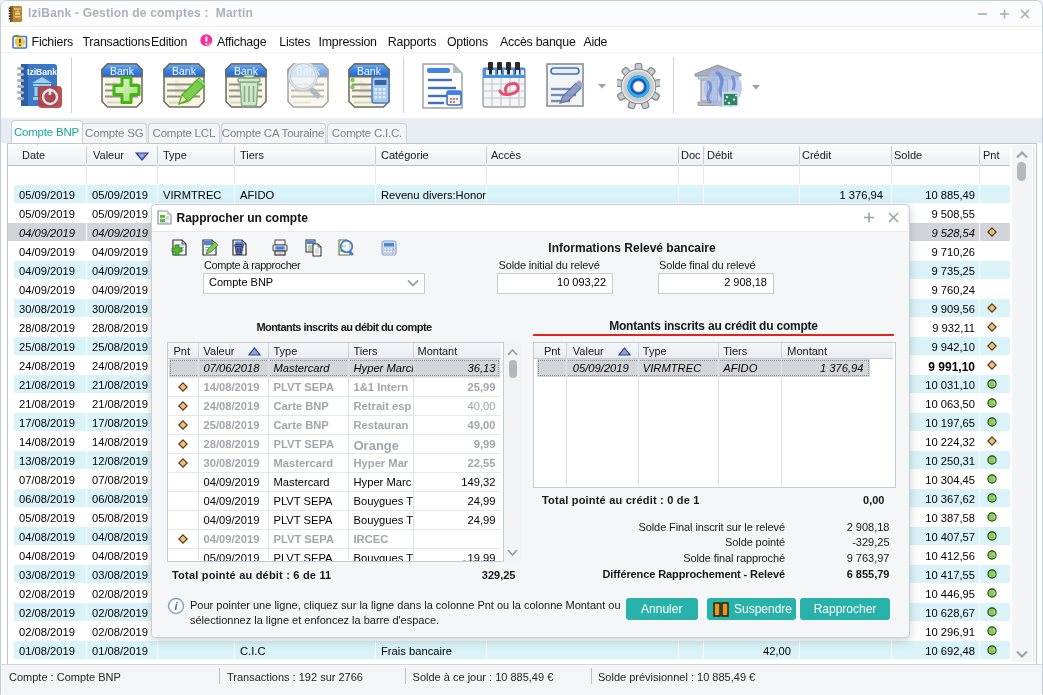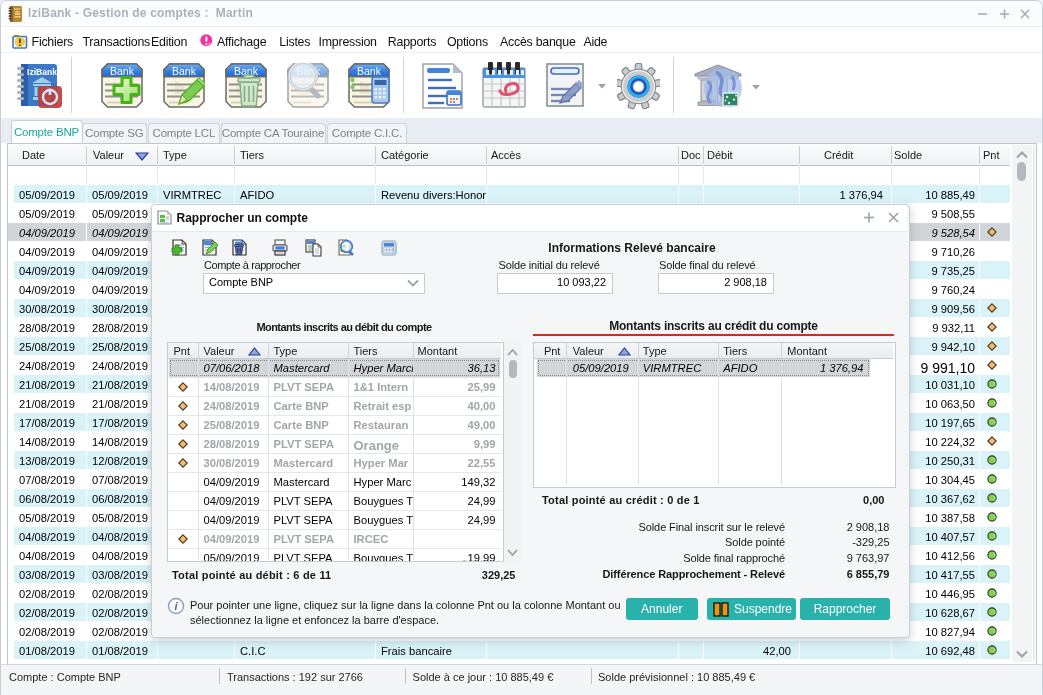--- a/index.html
+++ b/index.html
@@ -304,21 +304,21 @@
 <div style="position:absolute;left:7px;top:143px;width:1028px;height:521px;background:#fff;border:1px solid #bcc7cf;"></div>
 <div style="position:absolute;left:8px;top:145px;width:1002px;height:19.5px;background:linear-gradient(#fafbfc,#eef1f4);border-bottom:1px solid #b6c2ca;"></div>
 <div style="position:absolute;left:22px;top:149px;font-size:11px;color:#16181c;font-weight:normal;white-space:nowrap;">Date</div>
 <div style="position:absolute;left:93px;top:149px;font-size:11px;color:#16181c;font-weight:normal;white-space:nowrap;">Valeur</div>
 <div style="position:absolute;left:163px;top:149px;font-size:11px;color:#16181c;font-weight:normal;white-space:nowrap;">Type</div>
 <div style="position:absolute;left:240px;top:149px;font-size:11px;color:#16181c;font-weight:normal;white-space:nowrap;">Tiers</div>
 <div style="position:absolute;left:381px;top:149px;font-size:11px;color:#16181c;font-weight:normal;white-space:nowrap;">Catégorie</div>
 <div style="position:absolute;left:491px;top:149px;font-size:11px;color:#16181c;font-weight:normal;white-space:nowrap;">Accès</div>
 <div style="position:absolute;left:681px;top:149px;font-size:11px;color:#16181c;font-weight:normal;white-space:nowrap;">Doc</div>
 <div style="position:absolute;left:707px;top:149px;font-size:11px;color:#16181c;font-weight:normal;white-space:nowrap;">Débit</div>
-<div style="position:absolute;left:824px;top:149px;font-size:11px;color:#16181c;font-weight:normal;white-space:nowrap;">Crédit</div>
+<div style="position:absolute;left:802px;top:149px;font-size:11px;color:#16181c;font-weight:normal;white-space:nowrap;">Crédit</div>
 <div style="position:absolute;left:894px;top:149px;font-size:11px;color:#16181c;font-weight:normal;white-space:nowrap;">Solde</div>
 <div style="position:absolute;left:983px;top:149px;font-size:11px;color:#16181c;font-weight:normal;white-space:nowrap;">Pnt</div>
 <div style="position:absolute;left:86px;top:146px;width:1px;height:18px;background:#c6d0d8;"></div>
 <div style="position:absolute;left:157px;top:146px;width:1px;height:18px;background:#c6d0d8;"></div>
 <div style="position:absolute;left:234px;top:146px;width:1px;height:18px;background:#c6d0d8;"></div>
 <div style="position:absolute;left:375px;top:146px;width:1px;height:18px;background:#c6d0d8;"></div>
 <div style="position:absolute;left:486px;top:146px;width:1px;height:18px;background:#c6d0d8;"></div>
 <div style="position:absolute;left:678px;top:146px;width:1px;height:18px;background:#c6d0d8;"></div>
 <div style="position:absolute;left:703px;top:146px;width:1px;height:18px;background:#c6d0d8;"></div>
 <div style="position:absolute;left:799px;top:146px;width:1px;height:18px;background:#c6d0d8;"></div>
@@ -370,21 +370,21 @@
 <div style="position:absolute;left:14px;top:337.0px;width:996px;height:17.5px;background:#d9f3f8;"></div>
 <div style="position:absolute;left:19px;top:340.5px;font-size:11.2px;color:#000;font-weight:normal;white-space:nowrap;">25/08/2019</div>
 <div style="position:absolute;left:92px;top:340.5px;font-size:11.2px;color:#000;font-weight:normal;white-space:nowrap;">25/08/2019</div>
 <div style="position:absolute;right:68px;top:340.5px;font-size:11.2px;color:#000;font-weight:normal;white-space:nowrap;">9 942,10</div>
 <svg class="abs" style="left:987px;top:341.0px" width="10" height="10" viewBox="0 0 10 10">
     <path d="M5 0.8 L9.2 5 L5 9.2 L0.8 5 Z" fill="#f6ad55" stroke="#453a20" stroke-width="1.1"></path>
     <path d="M5 2.2 L7.8 5 L5 7.8 L2.2 5 Z" fill="#f9c27d" opacity="0.7"></path>
   </svg>
 <div style="position:absolute;left:19px;top:359.5px;font-size:11.2px;color:#000;font-weight:normal;white-space:nowrap;">24/08/2019</div>
 <div style="position:absolute;left:92px;top:359.5px;font-size:11.2px;color:#000;font-weight:normal;white-space:nowrap;">24/08/2019</div>
-<div style="position:absolute;right:68px;top:359.5px;font-size:14px;color:#000;font-weight:normal;white-space:nowrap;">9 991,10</div>
+<div style="position:absolute;right:68px;top:359.5px;font-size:12px;color:#000;font-weight:bold;white-space:nowrap;">9 991,10</div>
 <svg class="abs" style="left:987px;top:360.0px" width="10" height="10" viewBox="0 0 10 10">
     <path d="M5 0.8 L9.2 5 L5 9.2 L0.8 5 Z" fill="#f6ad55" stroke="#453a20" stroke-width="1.1"></path>
     <path d="M5 2.2 L7.8 5 L5 7.8 L2.2 5 Z" fill="#f9c27d" opacity="0.7"></path>
   </svg>
 <div style="position:absolute;left:14px;top:375.0px;width:996px;height:17.5px;background:#d9f3f8;"></div>
 <div style="position:absolute;left:19px;top:378.5px;font-size:11.2px;color:#000;font-weight:normal;white-space:nowrap;">21/08/2019</div>
 <div style="position:absolute;left:92px;top:378.5px;font-size:11.2px;color:#000;font-weight:normal;white-space:nowrap;">21/08/2019</div>
 <div style="position:absolute;right:68px;top:378.5px;font-size:11.2px;color:#000;font-weight:normal;white-space:nowrap;">10 031,10</div>
 <svg class="abs" style="left:987px;top:379.0px" width="10" height="10" viewBox="0 0 10 10">
     <circle cx="5" cy="5" r="4.1" fill="#80d24f" stroke="#32322a" stroke-width="1.1"></circle>
@@ -475,21 +475,21 @@
 <div style="position:absolute;left:14px;top:603.0px;width:996px;height:17.5px;background:#d9f3f8;"></div>
 <div style="position:absolute;left:19px;top:606.5px;font-size:11.2px;color:#000;font-weight:normal;white-space:nowrap;">02/08/2019</div>
 <div style="position:absolute;left:92px;top:606.5px;font-size:11.2px;color:#000;font-weight:normal;white-space:nowrap;">02/08/2019</div>
 <div style="position:absolute;right:68px;top:606.5px;font-size:11.2px;color:#000;font-weight:normal;white-space:nowrap;">10 628,67</div>
 <svg class="abs" style="left:987px;top:607.0px" width="10" height="10" viewBox="0 0 10 10">
     <circle cx="5" cy="5" r="4.1" fill="#80d24f" stroke="#32322a" stroke-width="1.1"></circle>
     <path d="M6.5 3 A4 4 0 0 1 7.8 6.5" stroke="#a5e288" stroke-width="1.4" fill="none"></path>
   </svg>
 <div style="position:absolute;left:19px;top:625.5px;font-size:11.2px;color:#000;font-weight:normal;white-space:nowrap;">02/08/2019</div>
 <div style="position:absolute;left:92px;top:625.5px;font-size:11.2px;color:#000;font-weight:normal;white-space:nowrap;">02/08/2019</div>
-<div style="position:absolute;right:68px;top:625.5px;font-size:11.2px;color:#000;font-weight:normal;white-space:nowrap;">10 827,94</div>
+<div style="position:absolute;right:68px;top:625.5px;font-size:11.2px;color:#000;font-weight:normal;white-space:nowrap;">10 296,91</div>
 <svg class="abs" style="left:987px;top:626.0px" width="10" height="10" viewBox="0 0 10 10">
     <circle cx="5" cy="5" r="4.1" fill="#80d24f" stroke="#32322a" stroke-width="1.1"></circle>
     <path d="M6.5 3 A4 4 0 0 1 7.8 6.5" stroke="#a5e288" stroke-width="1.4" fill="none"></path>
   </svg>
 <div style="position:absolute;left:14px;top:641.0px;width:996px;height:17.5px;background:#d9f3f8;"></div>
 <div style="position:absolute;left:19px;top:644.5px;font-size:11.2px;color:#000;font-weight:normal;white-space:nowrap;">01/08/2019</div>
 <div style="position:absolute;left:92px;top:644.5px;font-size:11.2px;color:#000;font-weight:normal;white-space:nowrap;">01/08/2019</div>
 <div style="position:absolute;right:68px;top:644.5px;font-size:11.2px;color:#000;font-weight:normal;white-space:nowrap;">10 692,48</div>
 <svg class="abs" style="left:987px;top:645.0px" width="10" height="10" viewBox="0 0 10 10">
     <circle cx="5" cy="5" r="4.1" fill="#80d24f" stroke="#32322a" stroke-width="1.1"></circle>
@@ -697,21 +697,21 @@
 <div style="position:absolute;left:353.5px;top:381.0px;font-size:11.2px;color:#a2a6aa;font-weight:bold;white-space:nowrap;">1&amp;1 Intern</div>
 <div style="position:absolute;right:547.5px;top:381.0px;font-size:11.2px;color:#a2a6aa;font-weight:bold;white-space:nowrap;">25,99</div>
 <div style="position:absolute;left:167.5px;top:395.7px;width:333px;height:1px;background:#e4e7ea;"></div>
 <svg class="abs" style="left:177.5px;top:401.0px" width="10" height="10" viewBox="0 0 10 10">
     <path d="M5 0.8 L9.2 5 L5 9.2 L0.8 5 Z" fill="#f6ad55" stroke="#453a20" stroke-width="1.1"></path>
     <path d="M5 2.2 L7.8 5 L5 7.8 L2.2 5 Z" fill="#f9c27d" opacity="0.7"></path>
   </svg>
 <div style="position:absolute;left:203.5px;top:400.0px;font-size:11.2px;color:#a2a6aa;font-weight:bold;white-space:nowrap;">24/08/2019</div>
 <div style="position:absolute;left:273.5px;top:400.0px;font-size:11.2px;color:#a2a6aa;font-weight:bold;white-space:nowrap;">Carte BNP</div>
 <div style="position:absolute;left:353.5px;top:400.0px;font-size:11.2px;color:#a2a6aa;font-weight:bold;white-space:nowrap;">Retrait esp</div>
-<div style="position:absolute;right:547.5px;top:400.0px;font-size:11.2px;color:#a2a6aa;font-weight:bold;white-space:nowrap;">40,00</div>
+<div style="position:absolute;right:547.5px;top:400.0px;font-size:11.2px;color:#a2a6aa;font-weight:normal;white-space:nowrap;">40,00</div>
 <div style="position:absolute;left:167.5px;top:414.7px;width:333px;height:1px;background:#e4e7ea;"></div>
 <svg class="abs" style="left:177.5px;top:420.0px" width="10" height="10" viewBox="0 0 10 10">
     <path d="M5 0.8 L9.2 5 L5 9.2 L0.8 5 Z" fill="#f6ad55" stroke="#453a20" stroke-width="1.1"></path>
     <path d="M5 2.2 L7.8 5 L5 7.8 L2.2 5 Z" fill="#f9c27d" opacity="0.7"></path>
   </svg>
 <div style="position:absolute;left:203.5px;top:419.0px;font-size:11.2px;color:#a2a6aa;font-weight:bold;white-space:nowrap;">25/08/2019</div>
 <div style="position:absolute;left:273.5px;top:419.0px;font-size:11.2px;color:#a2a6aa;font-weight:bold;white-space:nowrap;">Carte BNP</div>
 <div style="position:absolute;left:353.5px;top:419.0px;font-size:11.2px;color:#a2a6aa;font-weight:bold;white-space:nowrap;">Restauran</div>
 <div style="position:absolute;right:547.5px;top:419.0px;font-size:11.2px;color:#a2a6aa;font-weight:bold;white-space:nowrap;">49,00</div>
 <div style="position:absolute;left:167.5px;top:433.7px;width:333px;height:1px;background:#e4e7ea;"></div>

